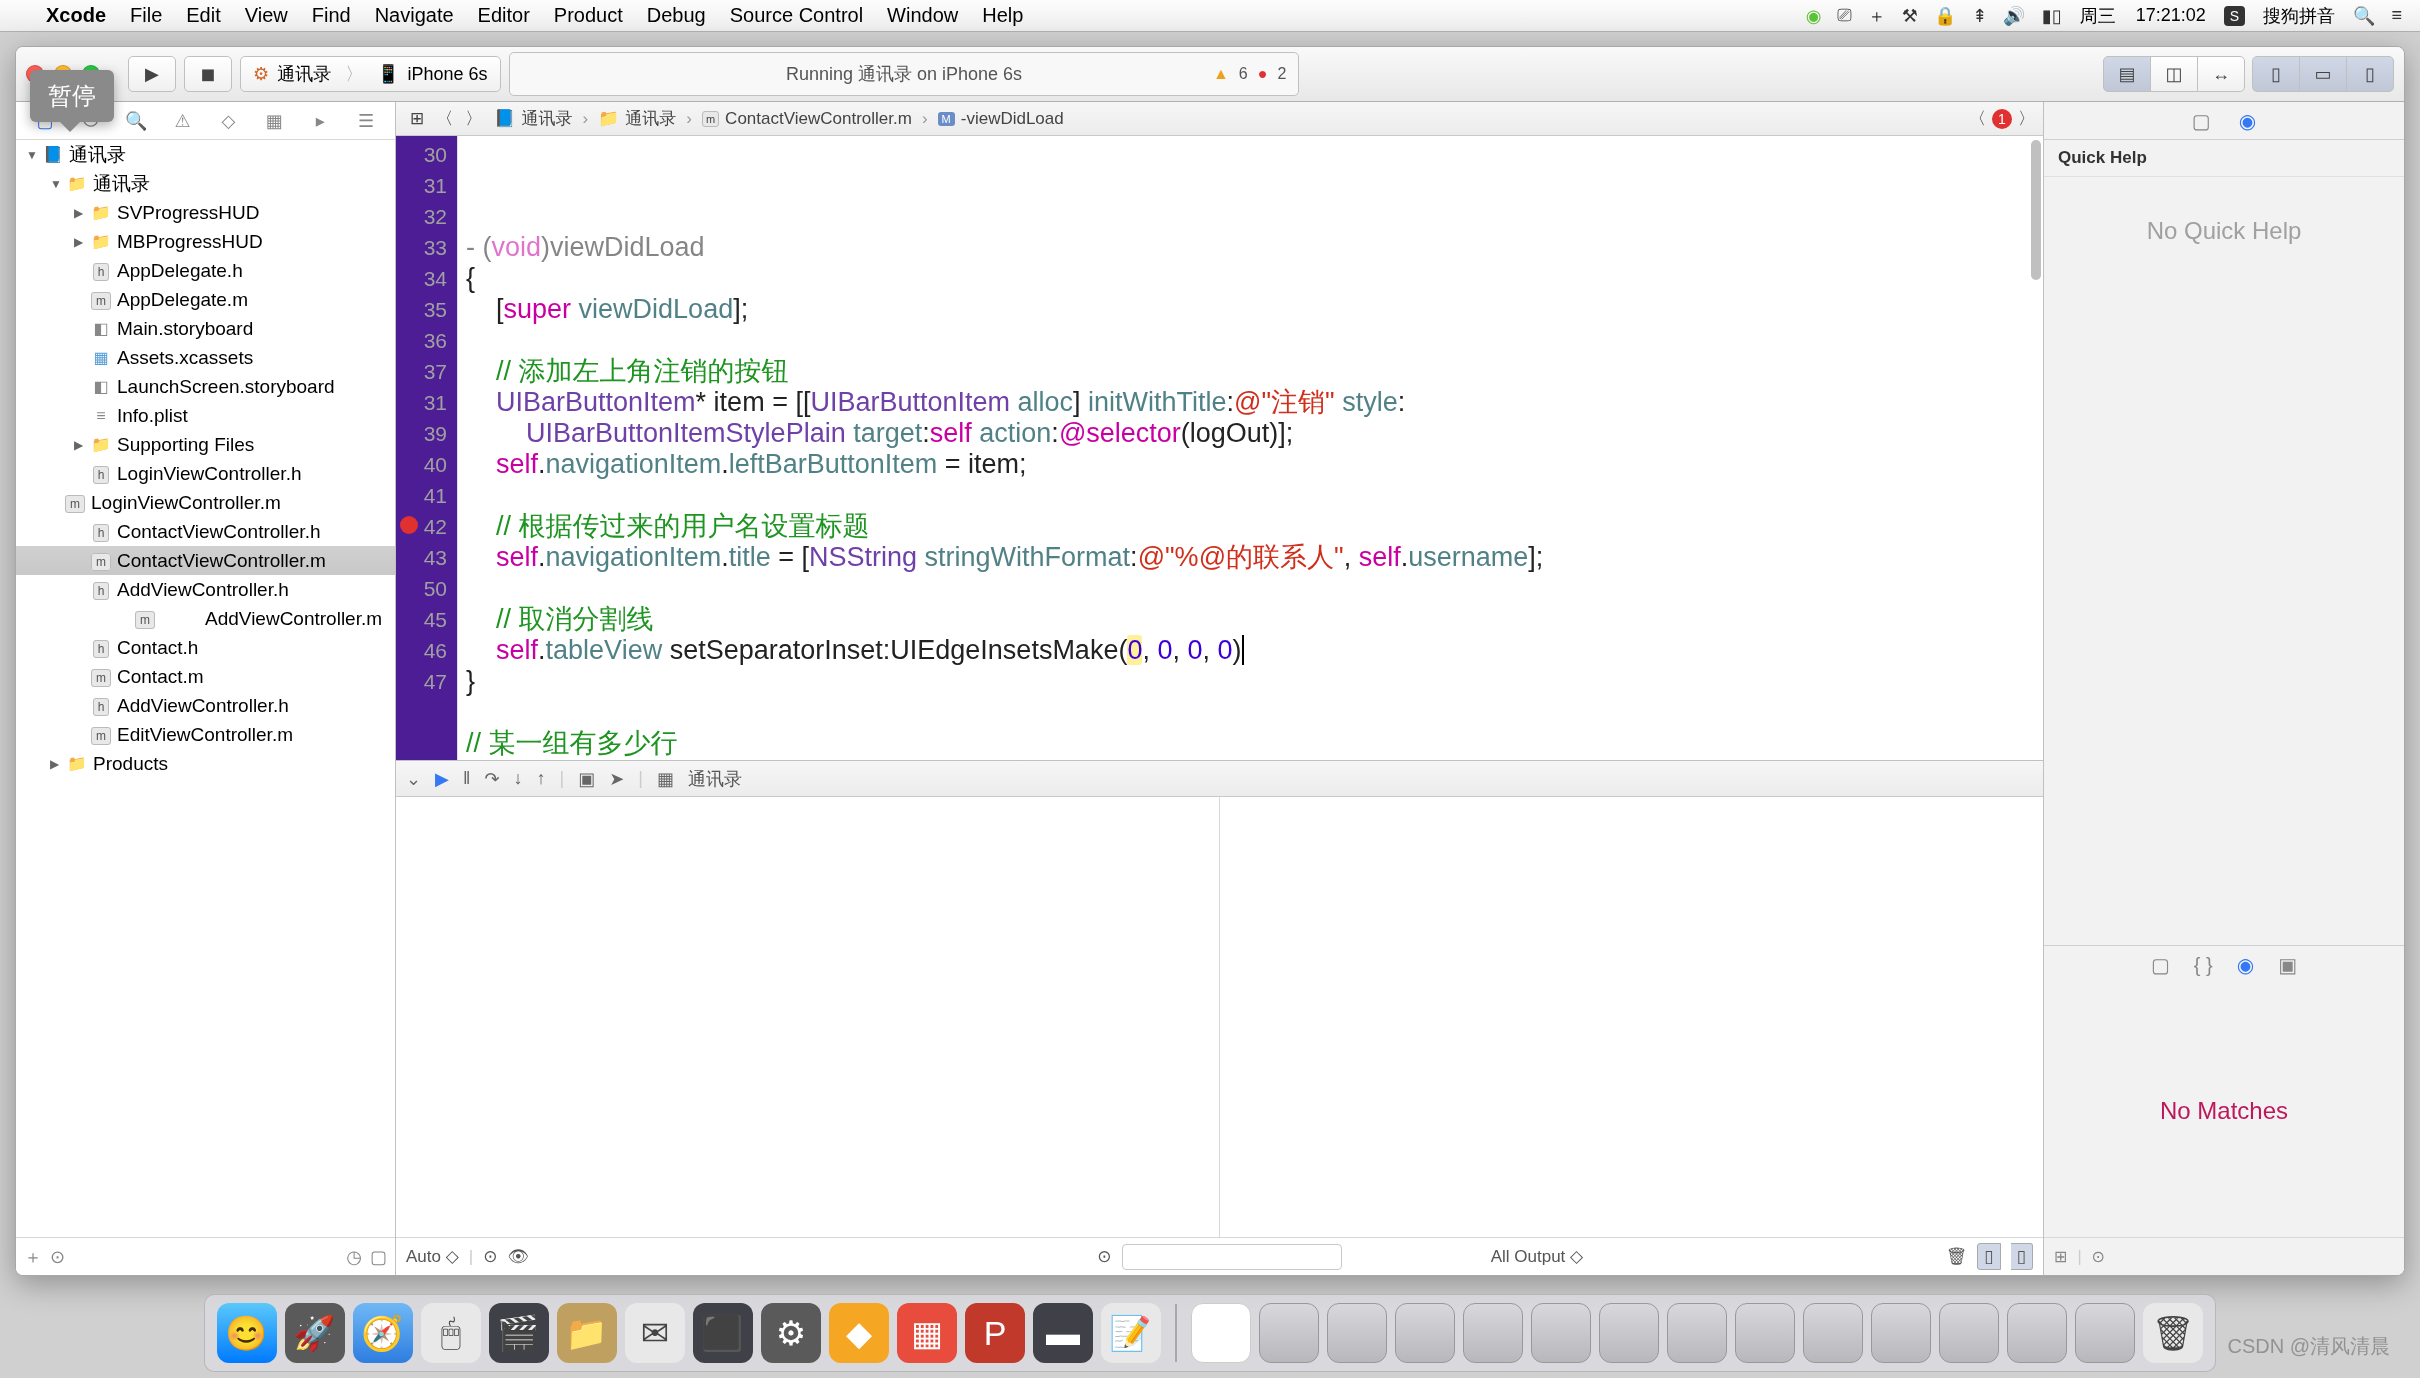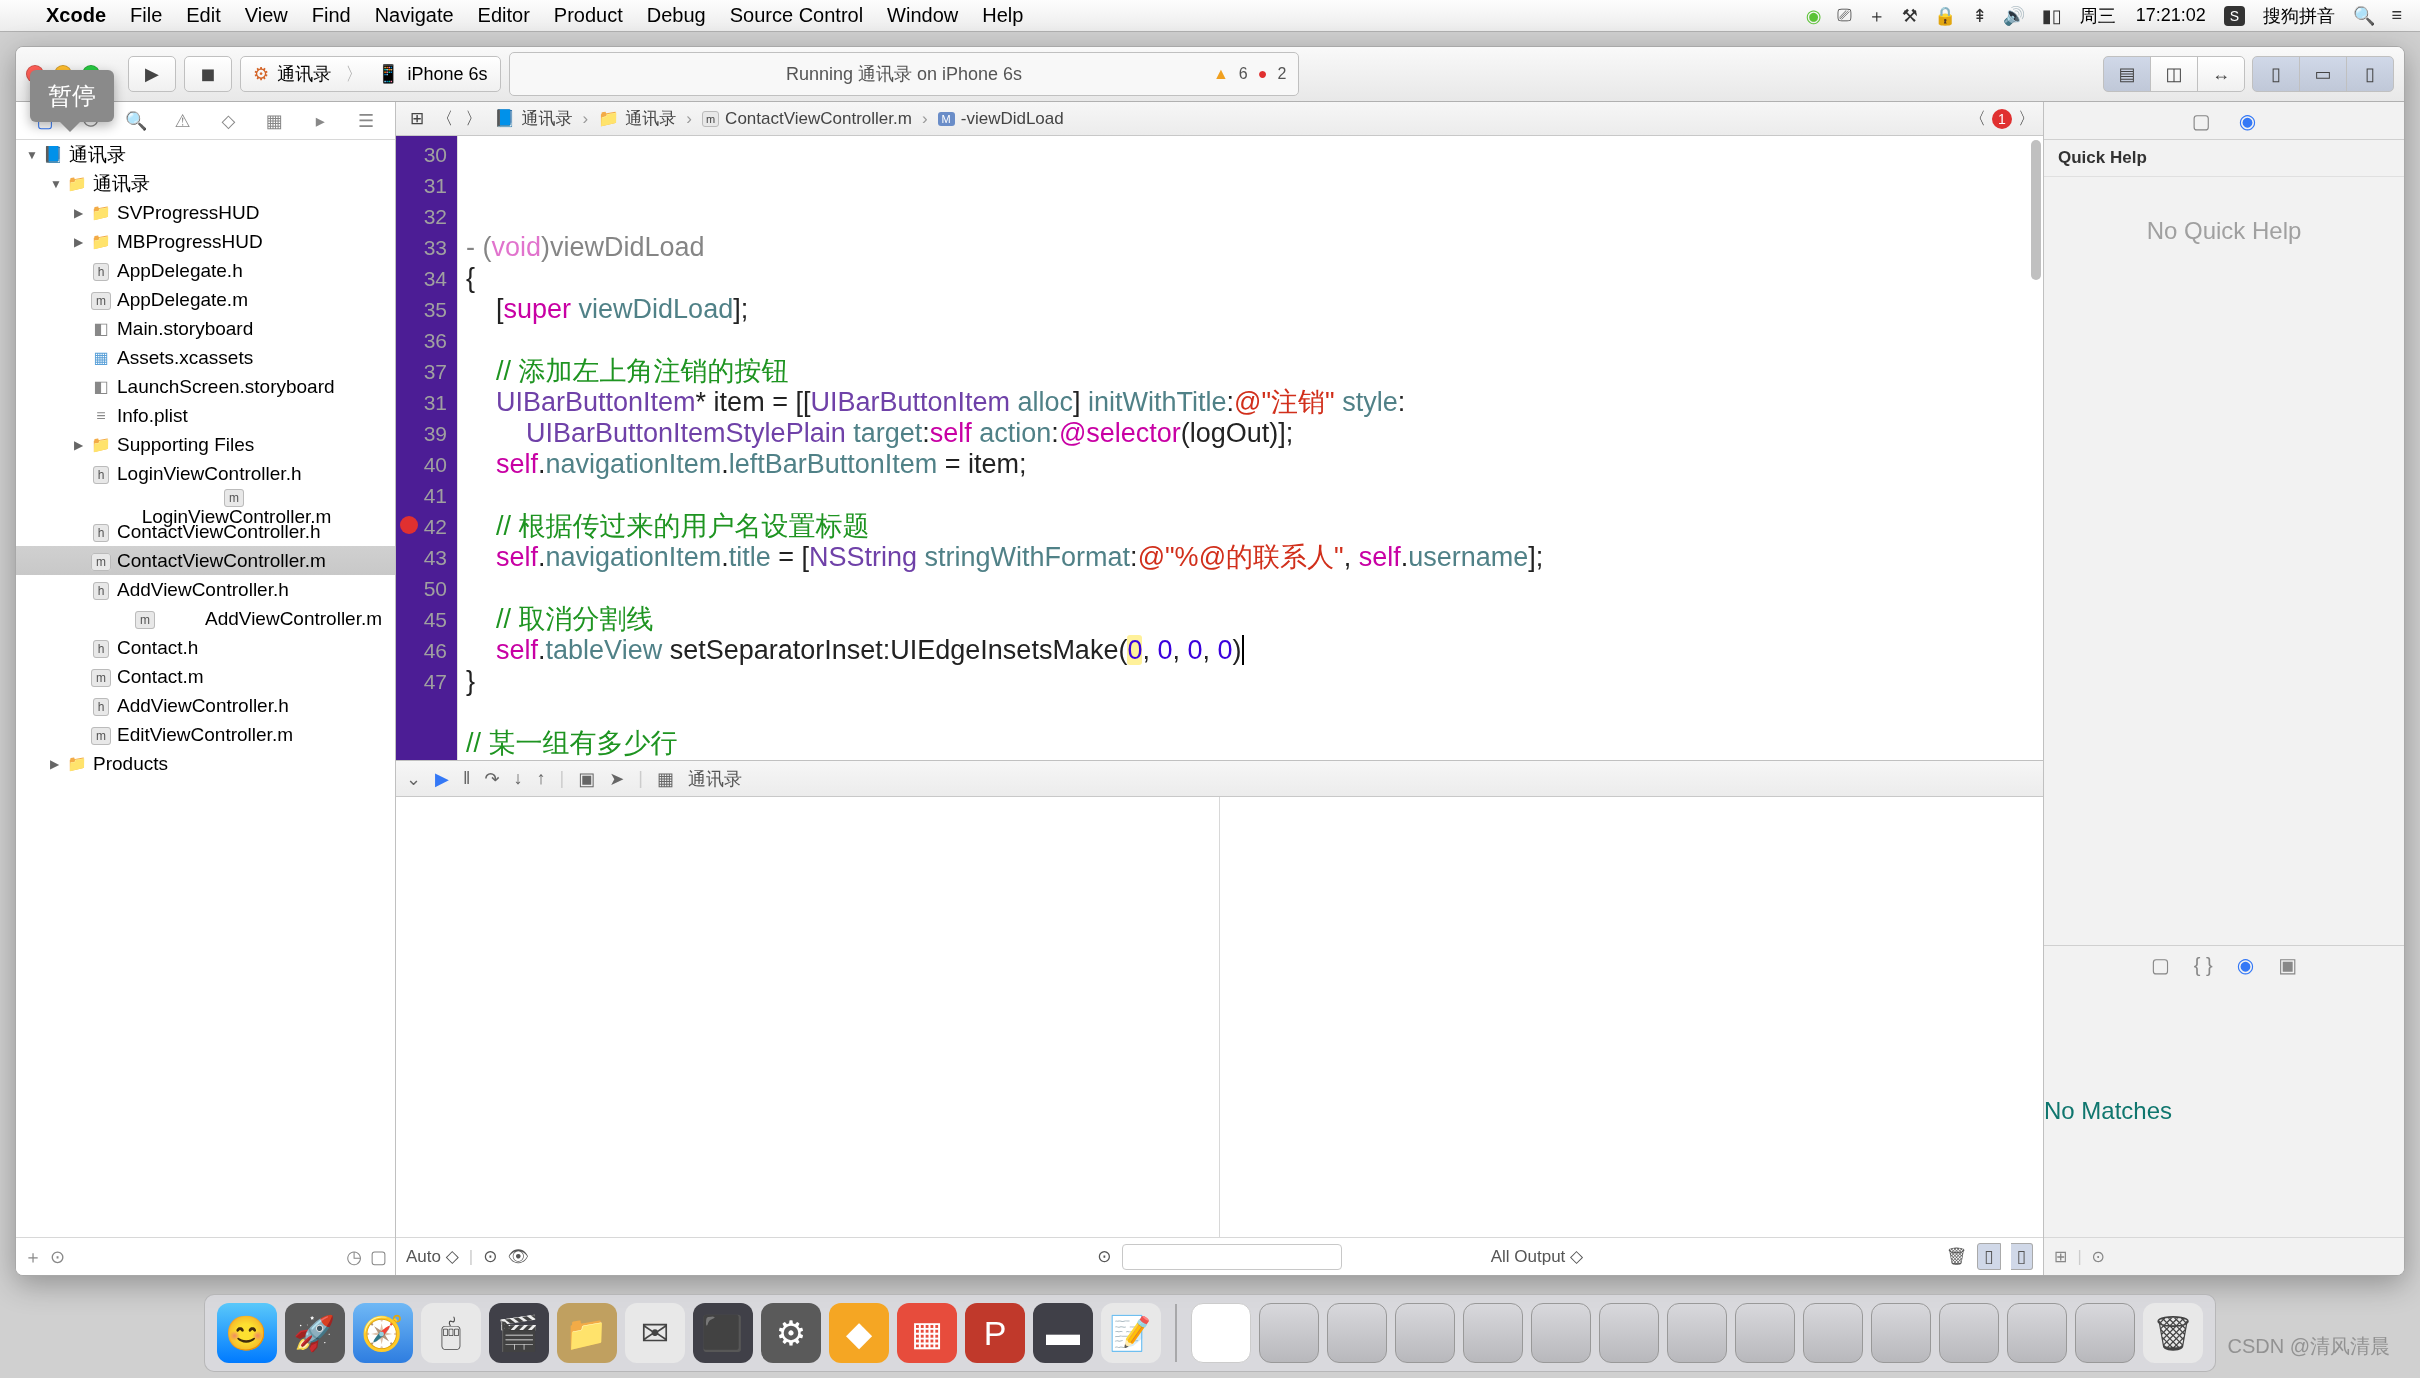--- a/index.html
+++ b/index.html
@@ -89,21 +89,21 @@
 
 
 .inspector { width:360px; background:#f2f2f2; display:flex; flex-direction:column; }
 .insp-tabs { height:38px; border-bottom:1px solid #d0d0d0; display:flex; align-items:center; justify-content:center; gap:28px; font-size:20px; color:#888; }
 .insp-tabs .active{color:#3478f6;}
 .insp-section { padding:8px 14px; font-size:17px; font-weight:bold; color:#333; border-bottom:1px solid #e0e0e0; }
 .insp-body { flex:1; display:flex; align-items:flex-start; justify-content:center; padding-top:40px; color:#a0a0a0; font-size:24px; }
 .insp-lib { height:330px; border-top:1px solid #d0d0d0; display:flex; flex-direction:column; }
 .insp-lib-tabs { height:38px; display:flex; align-items:center; justify-content:center; gap:24px; font-size:20px; color:#888; }
 .insp-lib-tabs .active{color:#3478f6;}
-.insp-lib-body { flex:1; display:flex; align-items:center; justify-content:flex-start; color:#0f766e; font-size:24px; }
+.insp-lib-body { flex:1; display:flex; align-items:center; justify-content:center; color:#be185d; font-size:24px; }
 .insp-filter { height:38px; border-top:1px solid #d8d8d8; display:flex; align-items:center; padding:0 10px; gap:10px; color:#888; }
 
 
 .dock { position:absolute; bottom:6px; left:50%; transform:translateX(-50%); height:78px; background:rgba(220,220,225,.75); border:1px solid rgba(160,160,160,.6); border-radius:10px; display:flex; align-items:center; padding:0 12px; gap:8px; }
 .dock .dicon { width:60px; height:60px; border-radius:12px; display:flex; align-items:center; justify-content:center; font-size:34px; color:#fff; }
 .dock .d1{background:linear-gradient(#5ac8fa,#007aff);} .dock .d2{background:#5a5a5a;}
 .dock .d3{background:linear-gradient(#6fb8f5,#2e7de0);} .dock .d4{background:#e8e8e8;color:#444;}
 .dock .d5{background:#404048;} .dock .d6{background:#c0a060;}
 .dock .dsep{width:2px;height:58px;background:rgba(120,120,120,.5);margin:0 6px;}
 .dock .dg{background:linear-gradient(#d8d8dc,#b8b8bc);border:1px solid #999;}
@@ -252,21 +252,21 @@
           <div class="tree-row" style="padding-left: 58px;">
             <span class="disclosure">▶</span>
             <span class="ficon ic-folder-y"></span>
             <span>Supporting Files</span>
           </div>
           <div class="tree-row" style="padding-left: 58px;">
             <span class="disclosure"></span>
             <span class="ficon ic-h"></span>
             <span>LoginViewController.h</span>
           </div>
-          <div class="tree-row" style="padding-left: 62px; flex-direction: column;">
+          <div class="tree-row" style="padding-left: 32px;">
             <span class="disclosure"></span>
             <span class="ficon ic-m"></span>
             <span>LoginViewController.m</span>
           </div>
           <div class="tree-row" style="padding-left: 58px;">
             <span class="disclosure"></span>
             <span class="ficon ic-h"></span>
             <span>ContactViewController.h</span>
           </div>
           <div class="tree-row selected" style="padding-left: 58px;">

